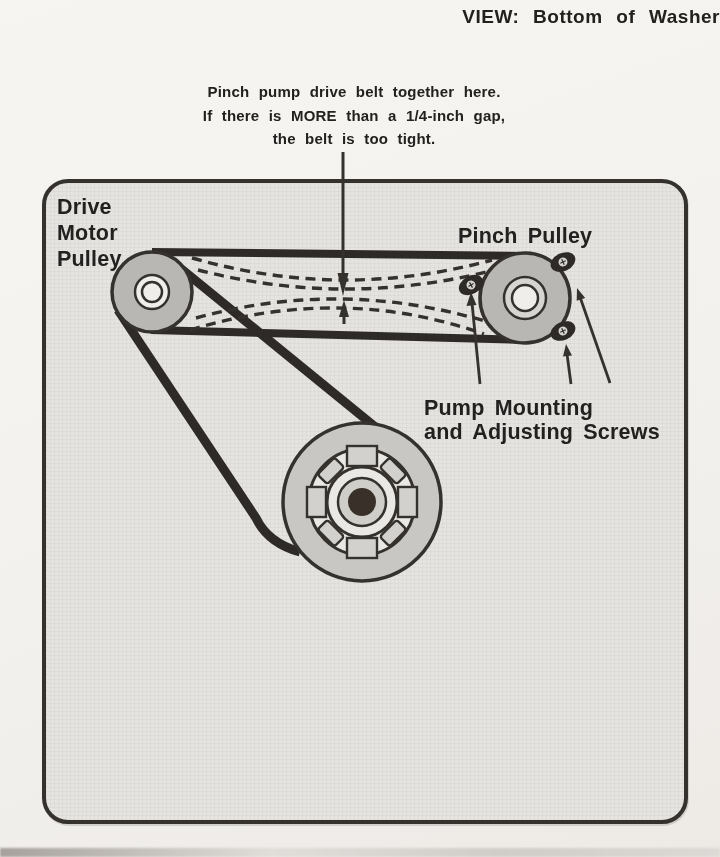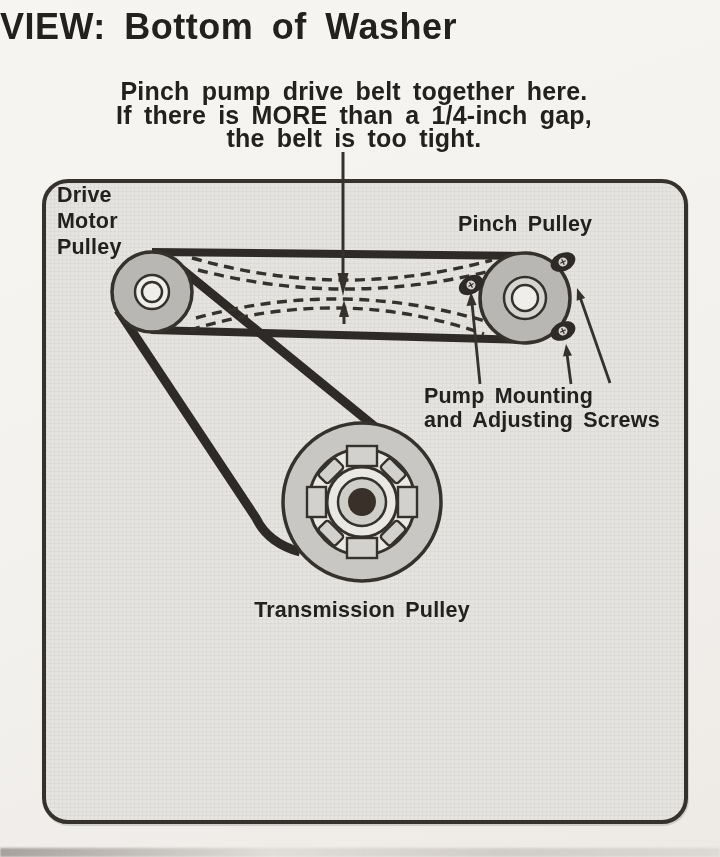--- a/index.html
+++ b/index.html
@@ -6,49 +6,50 @@
   .page{
     position:relative;
     width:720px;height:857px;
     overflow:hidden;
     background:linear-gradient(160deg,#f7f5f2 0%,#f3f1ee 55%,#edeae6 100%);
     font-family:"Liberation Sans","DejaVu Sans",sans-serif;
     color:var(--text,#23211f);
   }
   .title{
     position:absolute;top:6px;left:0;right:0;
-    text-align:left;
-    font-size:36px;font-weight:700;
+    text-align:right;
+    font-size:19px;font-weight:700;
     letter-spacing:.5px;word-spacing:8px;
     white-space:pre-line;
   }
   .caption{
     position:absolute;top:80px;left:0;right:12px;
     text-align:center;
-    font-size:25px;line-height:23.5px;font-weight:700;
+    font-size:15px;line-height:23.5px;font-weight:700;
     letter-spacing:.2px;word-spacing:5px;
     white-space:pre-line;
   }
   .diagram-box{
     position:absolute;left:42px;top:179px;width:638px;height:637px;
     border:4px solid var(--line,#35322e);
     border-radius:26px;
     background-color:var(--box-fill,#e5e4e1);
     background-image:
       repeating-linear-gradient(0deg, rgba(110,105,98,.055) 0, rgba(110,105,98,.055) 1px, transparent 1px, transparent 4px),
       repeating-linear-gradient(90deg, rgba(110,105,98,.055) 0, rgba(110,105,98,.055) 1px, transparent 1px, transparent 4px);
     box-shadow:1px 2px 0 rgba(80,75,70,.18);
   }
   svg.overlay{position:absolute;left:0;top:0;pointer-events:none;}
   .lbl{
     position:absolute;
     font-size:21.5px;font-weight:700;
     letter-spacing:.2px;word-spacing:4px;
     white-space:pre-line;
     color:var(--text,#23211f);
+    margin-top:12px;
   }
   .lbl.drive{left:57px;top:182px;line-height:26px;text-align:left;}
   .lbl.pump{left:458px;top:212px;}
   .lbl.screws{left:424px;top:385px;width:252px;text-align:left;line-height:23.5px;}
   .lbl.trans{left:250px;top:598px;width:224px;text-align:center;}
   .scan-shadow{
     position:absolute;left:0;right:0;bottom:0;height:9px;
     background:linear-gradient(90deg, rgba(105,98,92,.55), rgba(105,98,92,.10) 38%, rgba(105,98,92,.22) 70%, rgba(105,98,92,.12));
     filter:blur(1.2px);
   }
@@ -177,16 +178,15 @@
       <polygon class="f-line" points="577,288 585.2,297.9 576.7,300.8"></polygon>
     </g>
   </svg>
 
   <div class="lbl drive">Drive
 Motor
 Pulley</div>
   <div class="lbl pump">Pinch Pulley</div>
   <div class="lbl screws">Pump Mounting
 and Adjusting Screws</div>
-  <div class="lbl trans">Transmission Pulley</div>
 
   <div class="scan-shadow"></div>
 </div>
 
 </body></html>

